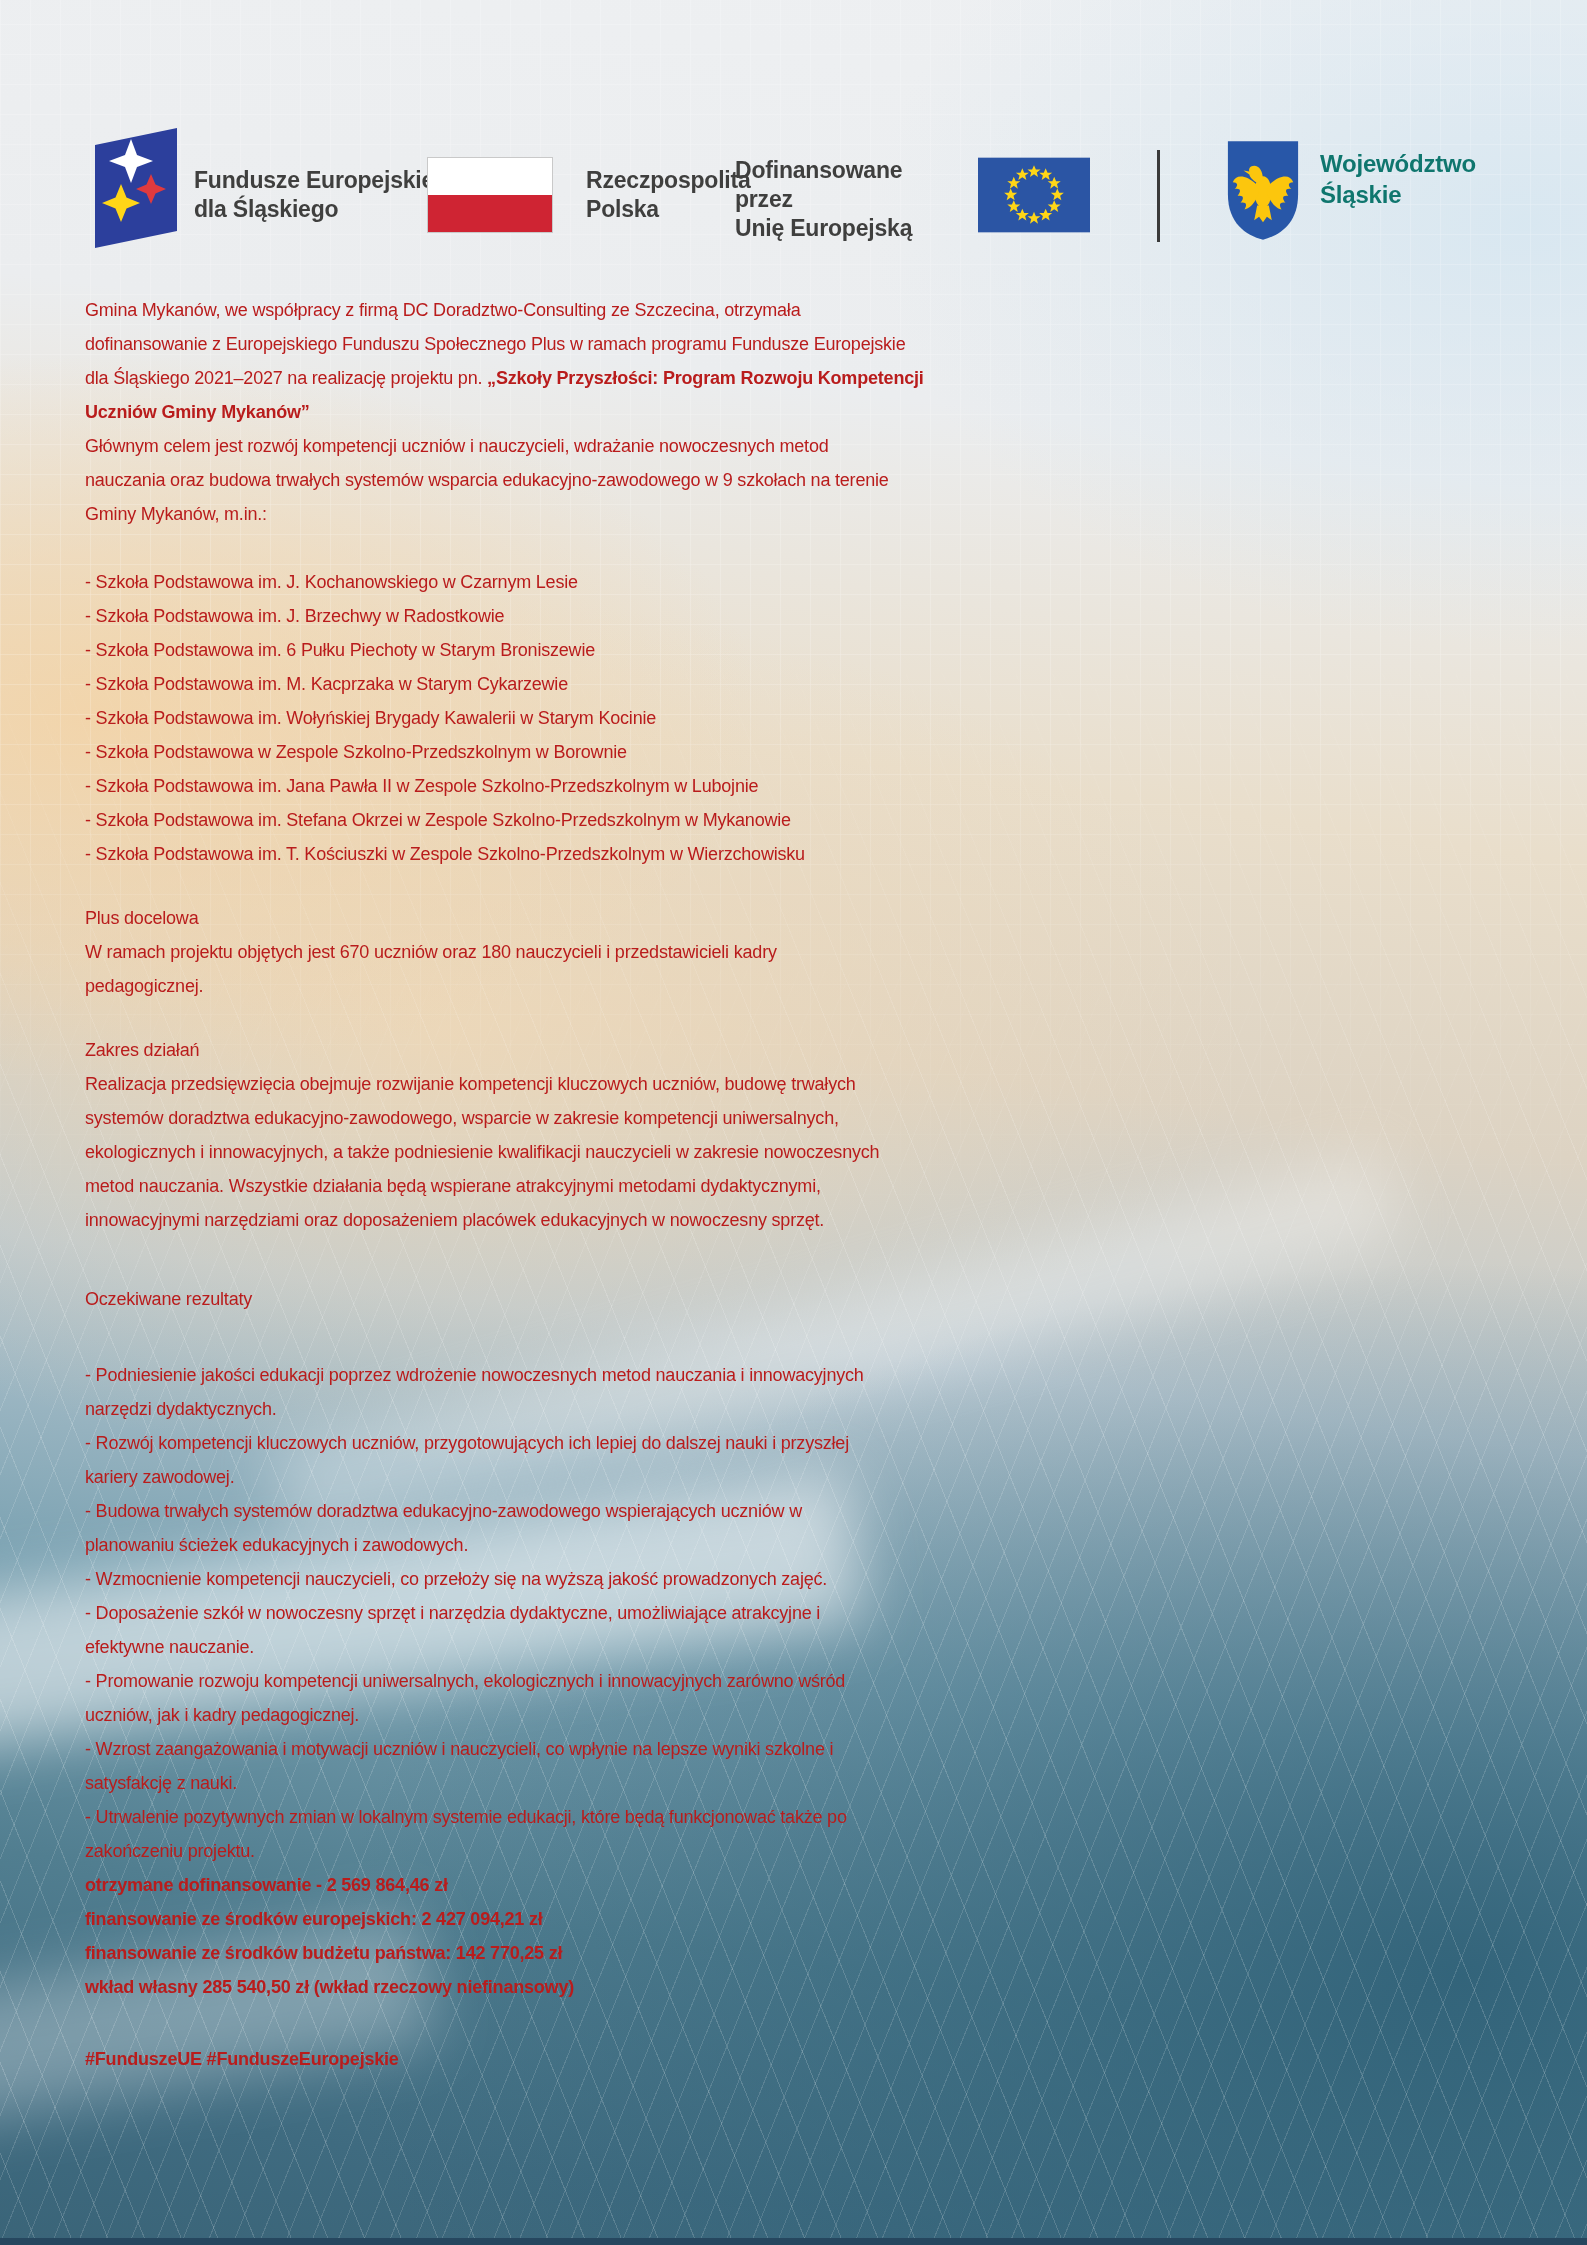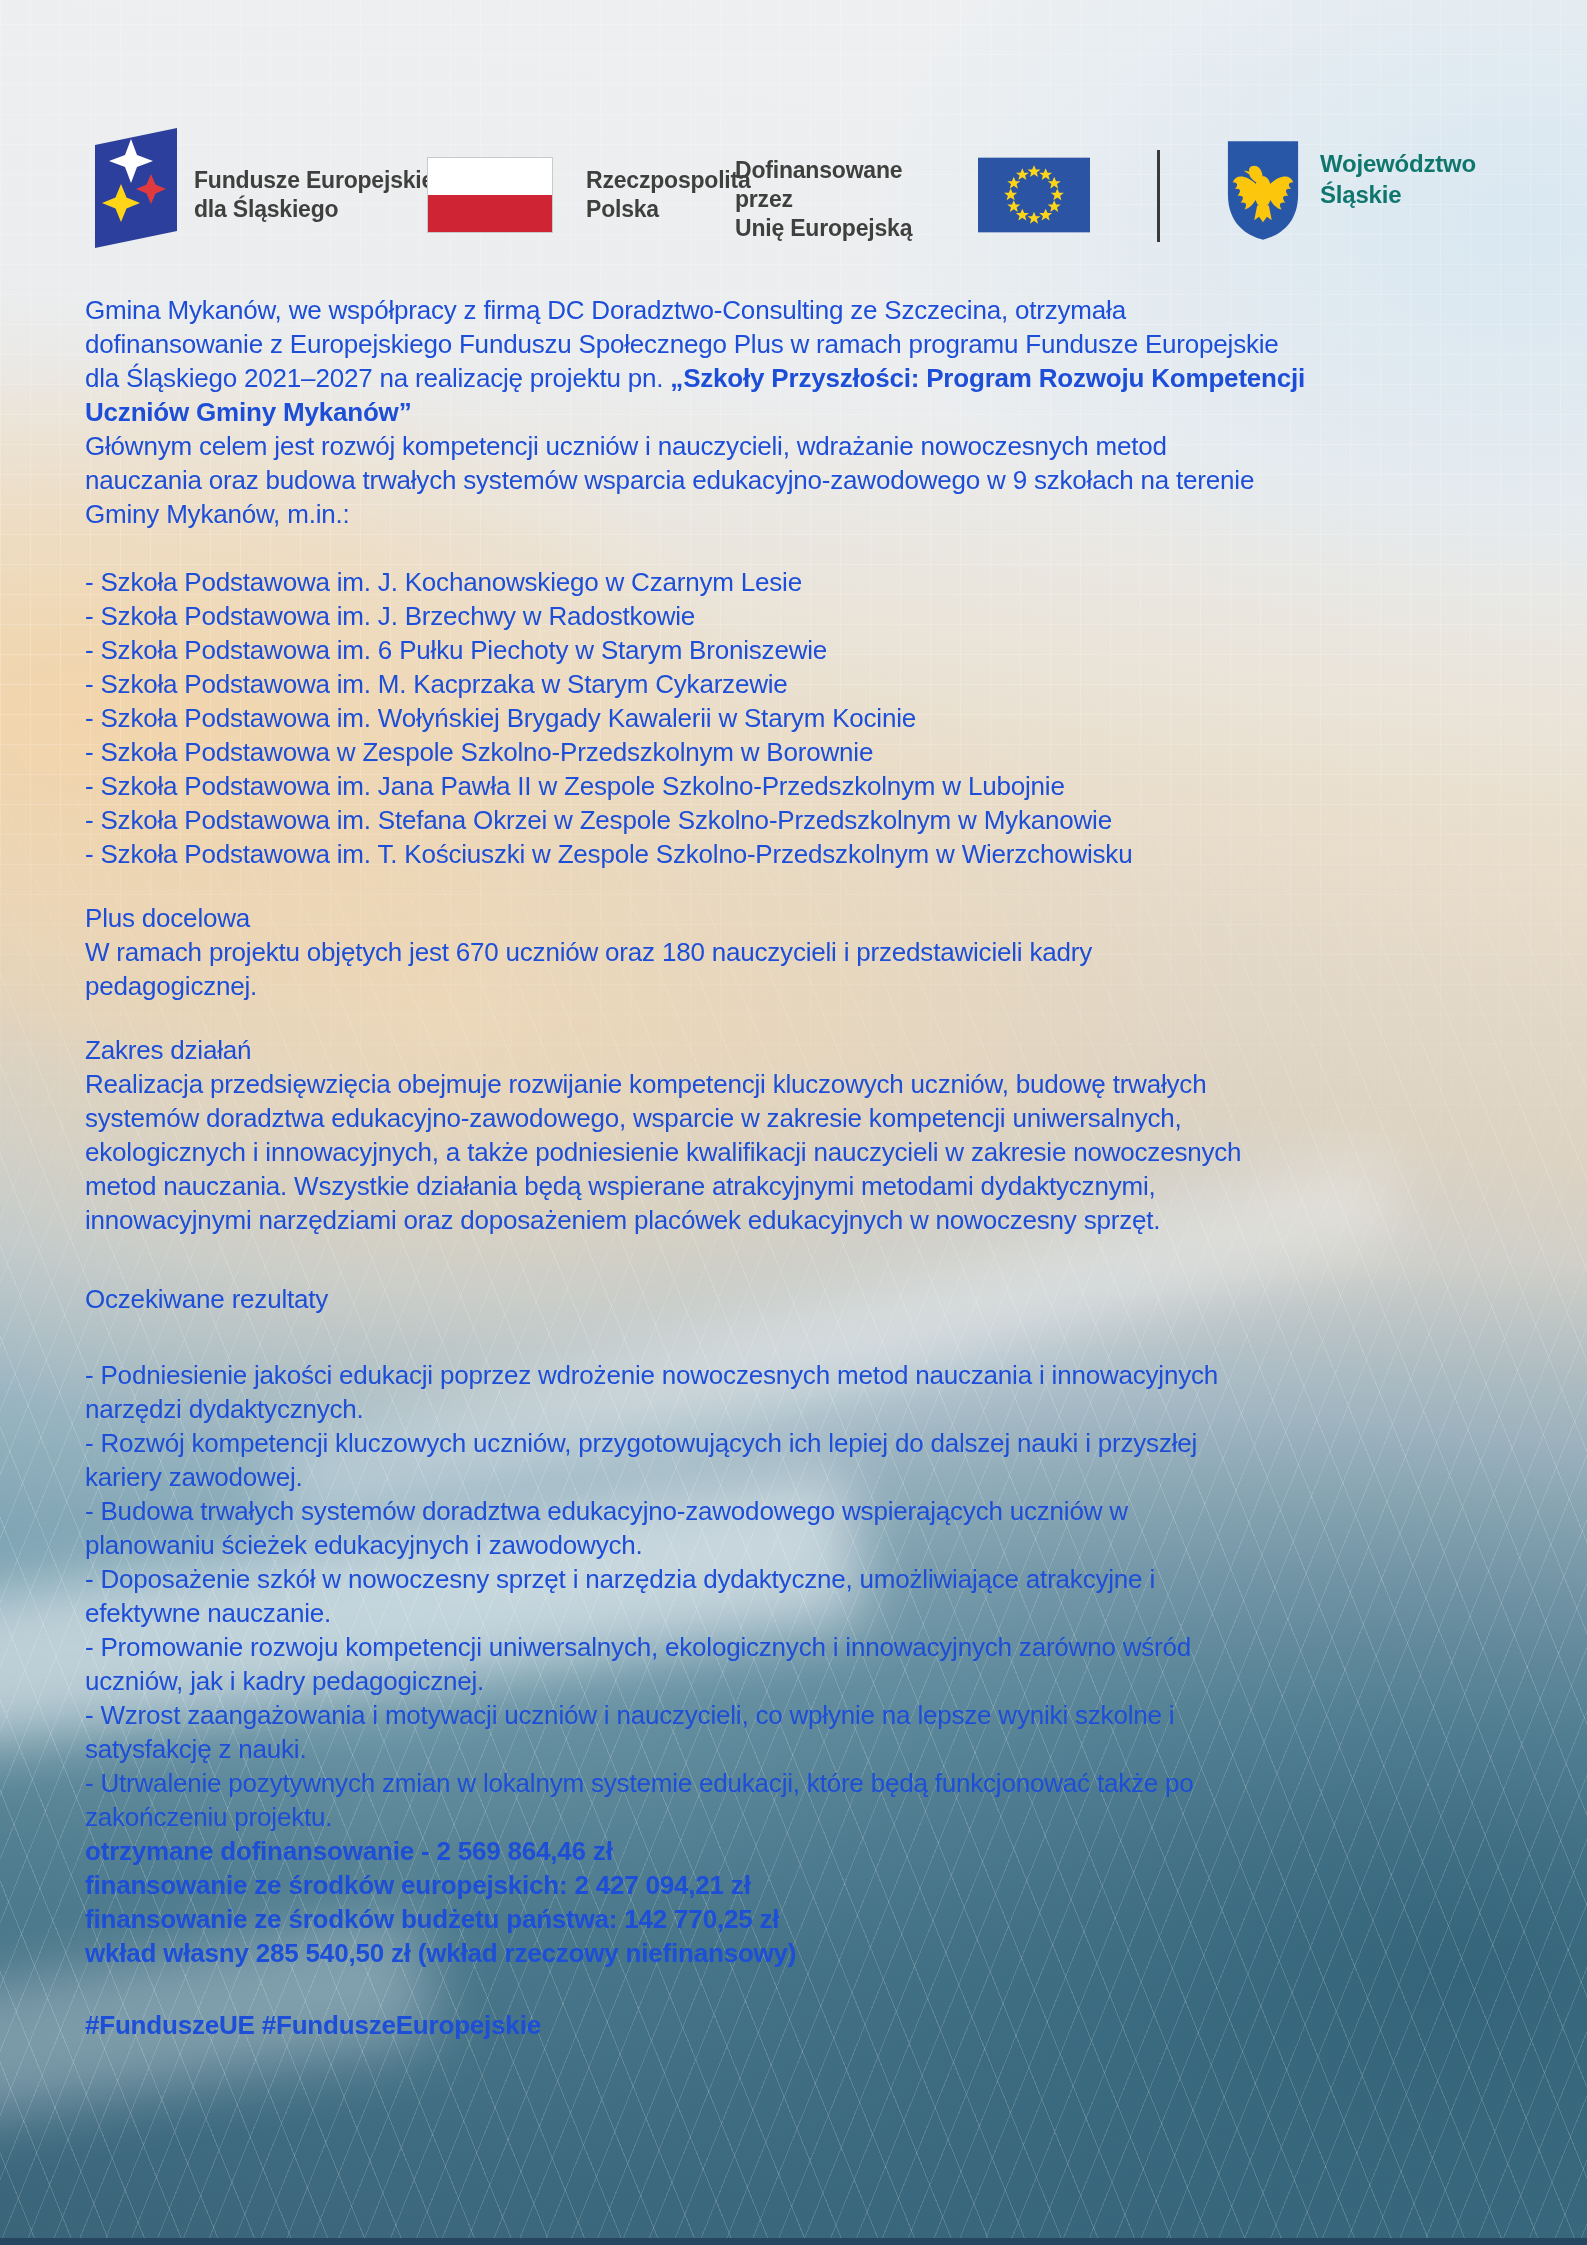--- a/index.html
+++ b/index.html
@@ -46,21 +46,21 @@
   .pl-flag .red{position:absolute;left:0;bottom:0;width:100%;height:50%;background:#cf2433;}
   .pl-label{left:586px;top:166px;}
   .eu-label{left:735px;top:156px;width:222px;text-align:left;}
   .eu-flag{position:absolute;left:978px;top:157px;}
   .hdr-divider{position:absolute;left:1157px;top:150px;width:3px;height:92px;background:#3a3a3a;}
   .sl-shield{position:absolute;left:1224px;top:137px;}
   .sl-label{left:1320px;top:148px;color:#0f766e;font-size:24px;line-height:31px;}
 
   
   .article{position:absolute;left:85px;top:293px;width:1428px;
-           font-size:26px;line-height:34px;color:#1d4ed8;letter-spacing:-.2px;}
+           font-size:18px;line-height:34px;color:#b91c1c;letter-spacing:-.2px;}
   .prewrap{white-space:pre-wrap;}
   .b{font-weight:700;}
   .gap-schools{margin-top:34px;}
   .gap-grupa{margin-top:30px;}
   .gap-zakres{margin-top:30px;}
   .gap-rez{margin-top:45px;}
   .gap-results{margin-top:42px;}
   .gap-closing{margin-top:30px;}
   .gap-tags{margin-top:38px;}
 </style>
@@ -155,21 +155,21 @@
 systemów doradztwa edukacyjno-zawodowego, wsparcie w zakresie kompetencji uniwersalnych,
 ekologicznych i innowacyjnych, a także podniesienie kwalifikacji nauczycieli w zakresie nowoczesnych
 metod nauczania. Wszystkie działania będą wspierane atrakcyjnymi metodami dydaktycznymi,
 innowacyjnymi narzędziami oraz doposażeniem placówek edukacyjnych w nowoczesny sprzęt.</div>
 
     <div class="gap-rez">Oczekiwane rezultaty</div>
 
     <div class="gap-results prewrap"><div>- Podniesienie jakości edukacji poprzez wdrożenie nowoczesnych metod nauczania i innowacyjnych
 narzędzi dydaktycznych.</div><div>- Rozwój kompetencji kluczowych uczniów, przygotowujących ich lepiej do dalszej nauki i przyszłej
 kariery zawodowej.</div><div>- Budowa trwałych systemów doradztwa edukacyjno-zawodowego wspierających uczniów w
-planowaniu ścieżek edukacyjnych i zawodowych.</div><div>- Doposażenie szkół w nowoczesny sprzęt i narzędzia dydaktyczne, umożliwiające atrakcyjne i
+planowaniu ścieżek edukacyjnych i zawodowych.</div><div>- Wzmocnienie kompetencji nauczycieli, co przełoży się na wyższą jakość prowadzonych zajęć.</div><div>- Doposażenie szkół w nowoczesny sprzęt i narzędzia dydaktyczne, umożliwiające atrakcyjne i
 efektywne nauczanie.</div><div>- Promowanie rozwoju kompetencji uniwersalnych, ekologicznych i innowacyjnych zarówno wśród
 uczniów, jak i kadry pedagogicznej.</div><div>- Wzrost zaangażowania i motywacji uczniów i nauczycieli, co wpłynie na lepsze wyniki szkolne i
 satysfakcję z nauki.</div><div>- Utrwalenie pozytywnych zmian w lokalnym systemie edukacji, które będą funkcjonować także po
 zakończeniu projektu.</div></div>
 
 
     <div class="b">
         <div>otrzymane dofinansowanie - 2 569 864,46 zł</div>
         <div>finansowanie ze środków europejskich: 2 427 094,21 zł</div>
         <div>finansowanie ze środków budżetu państwa: 142 770,25 zł</div>

